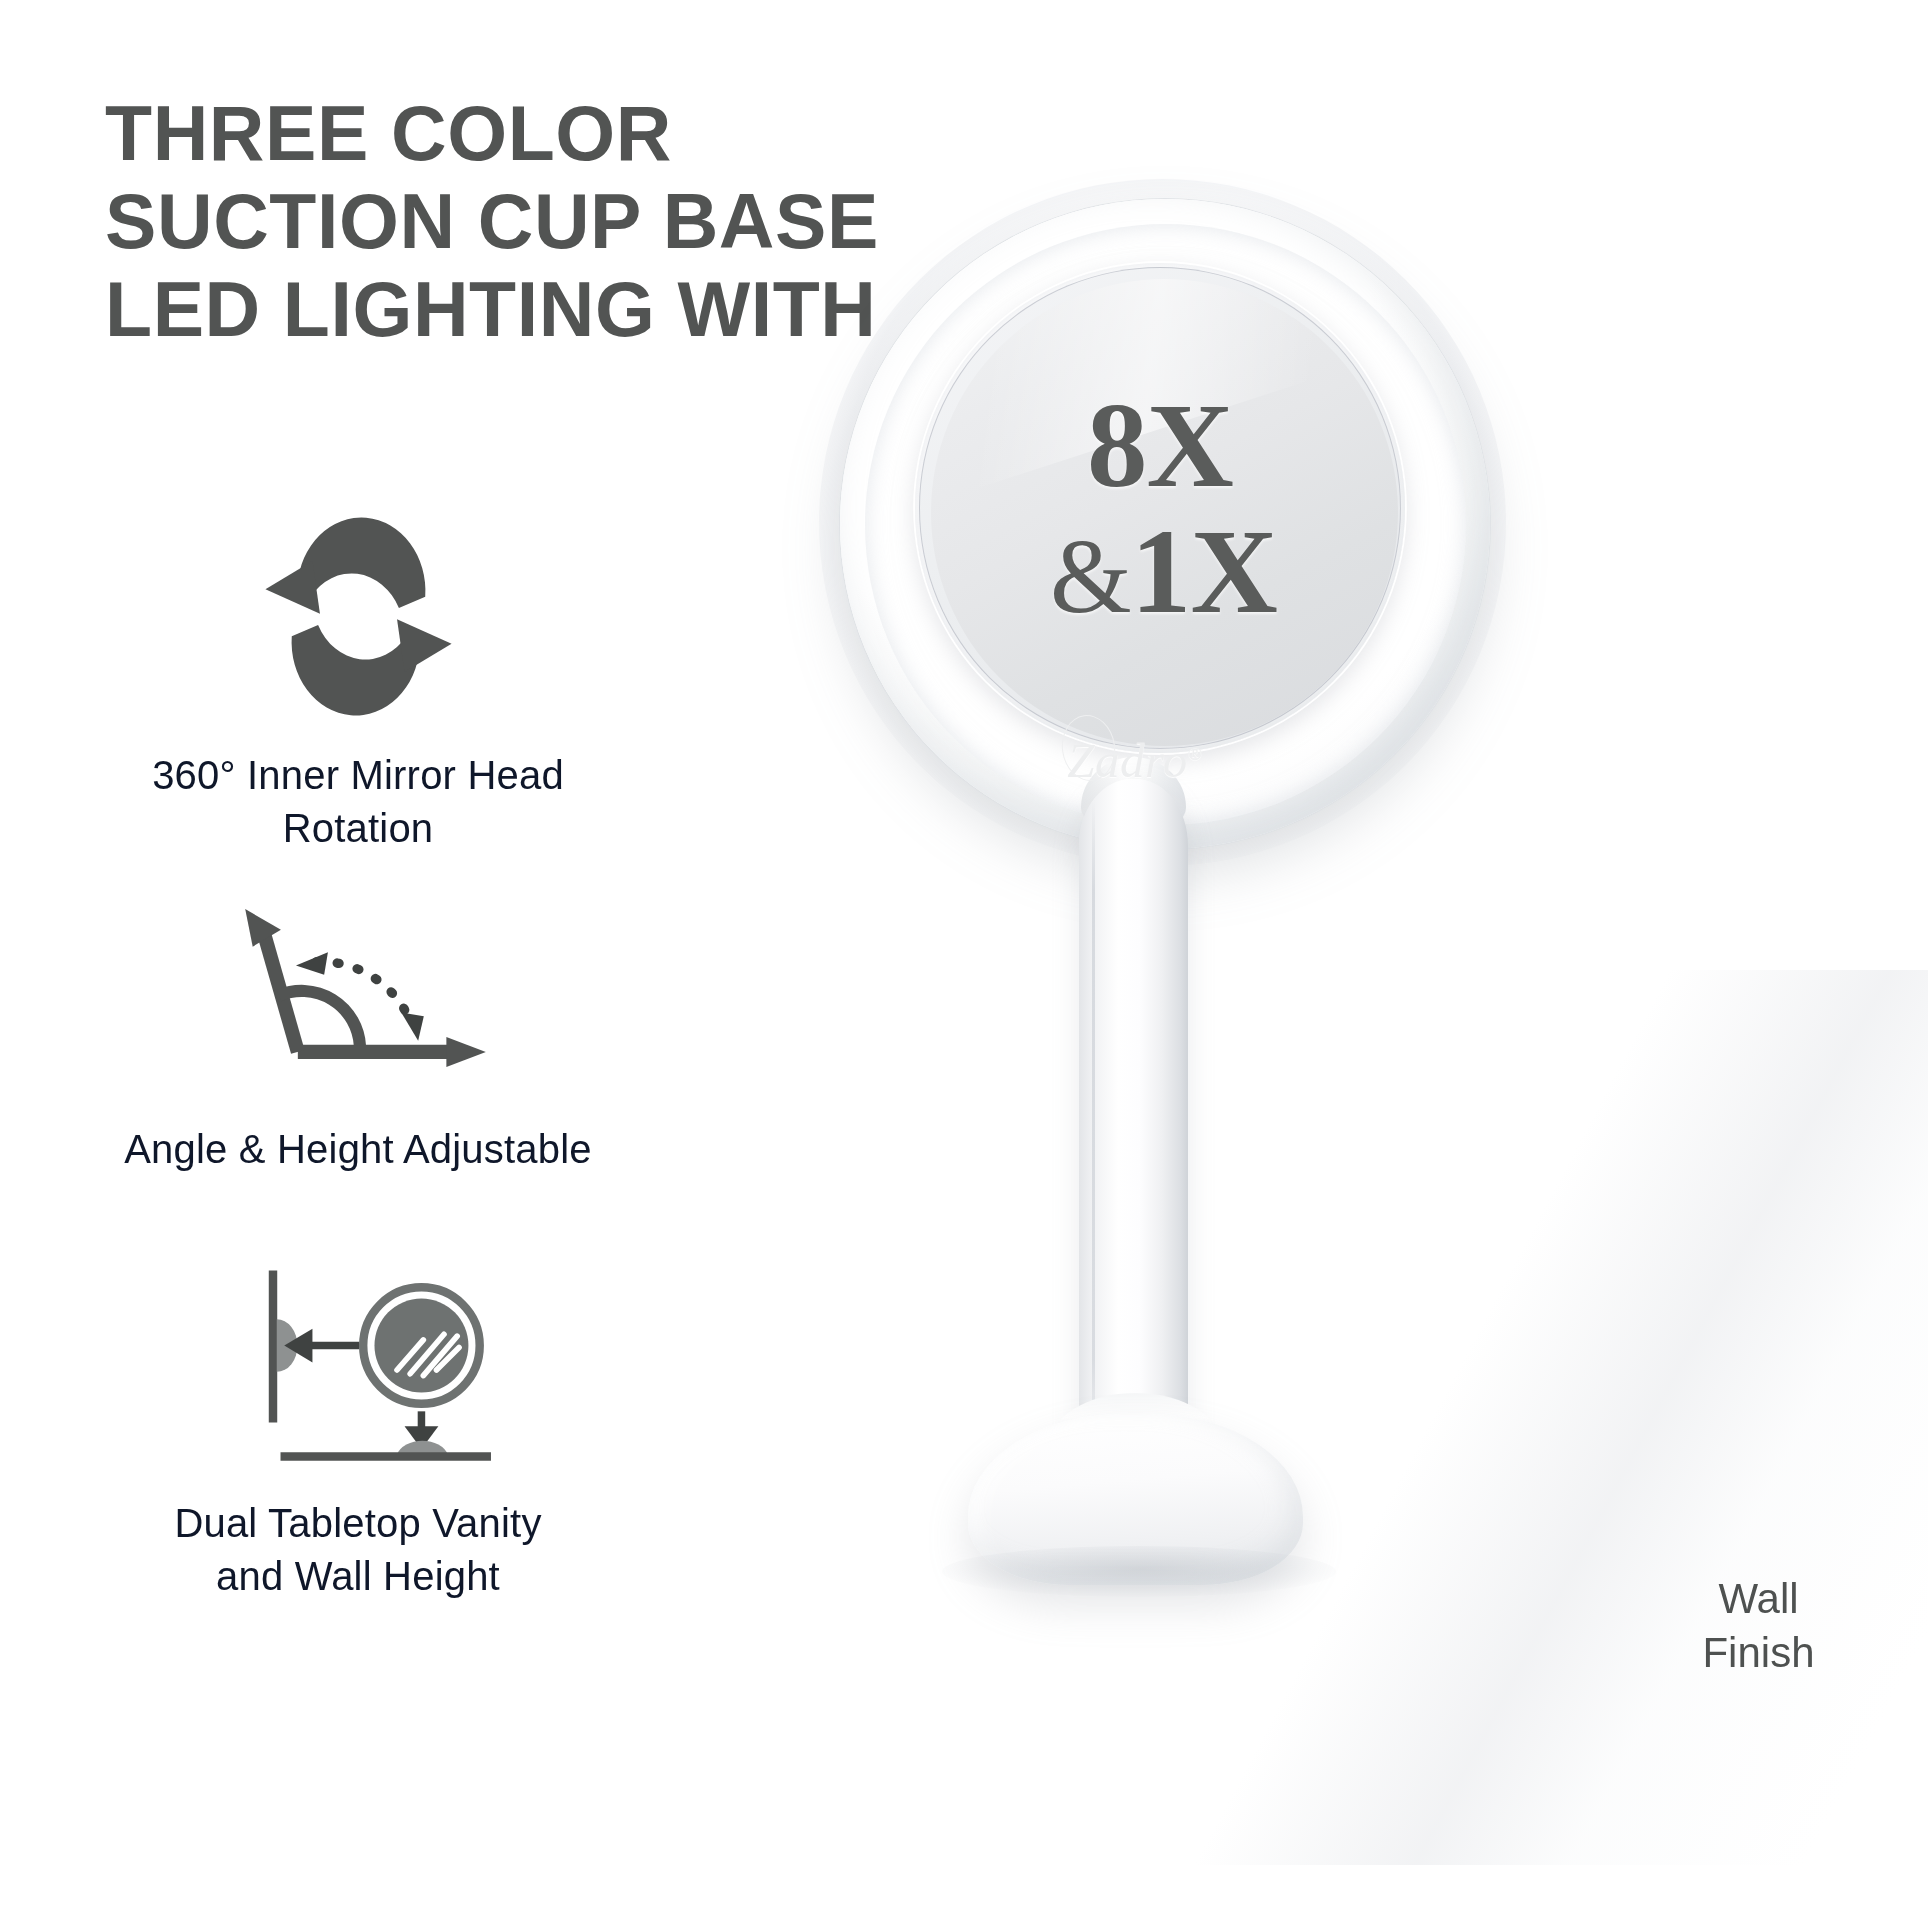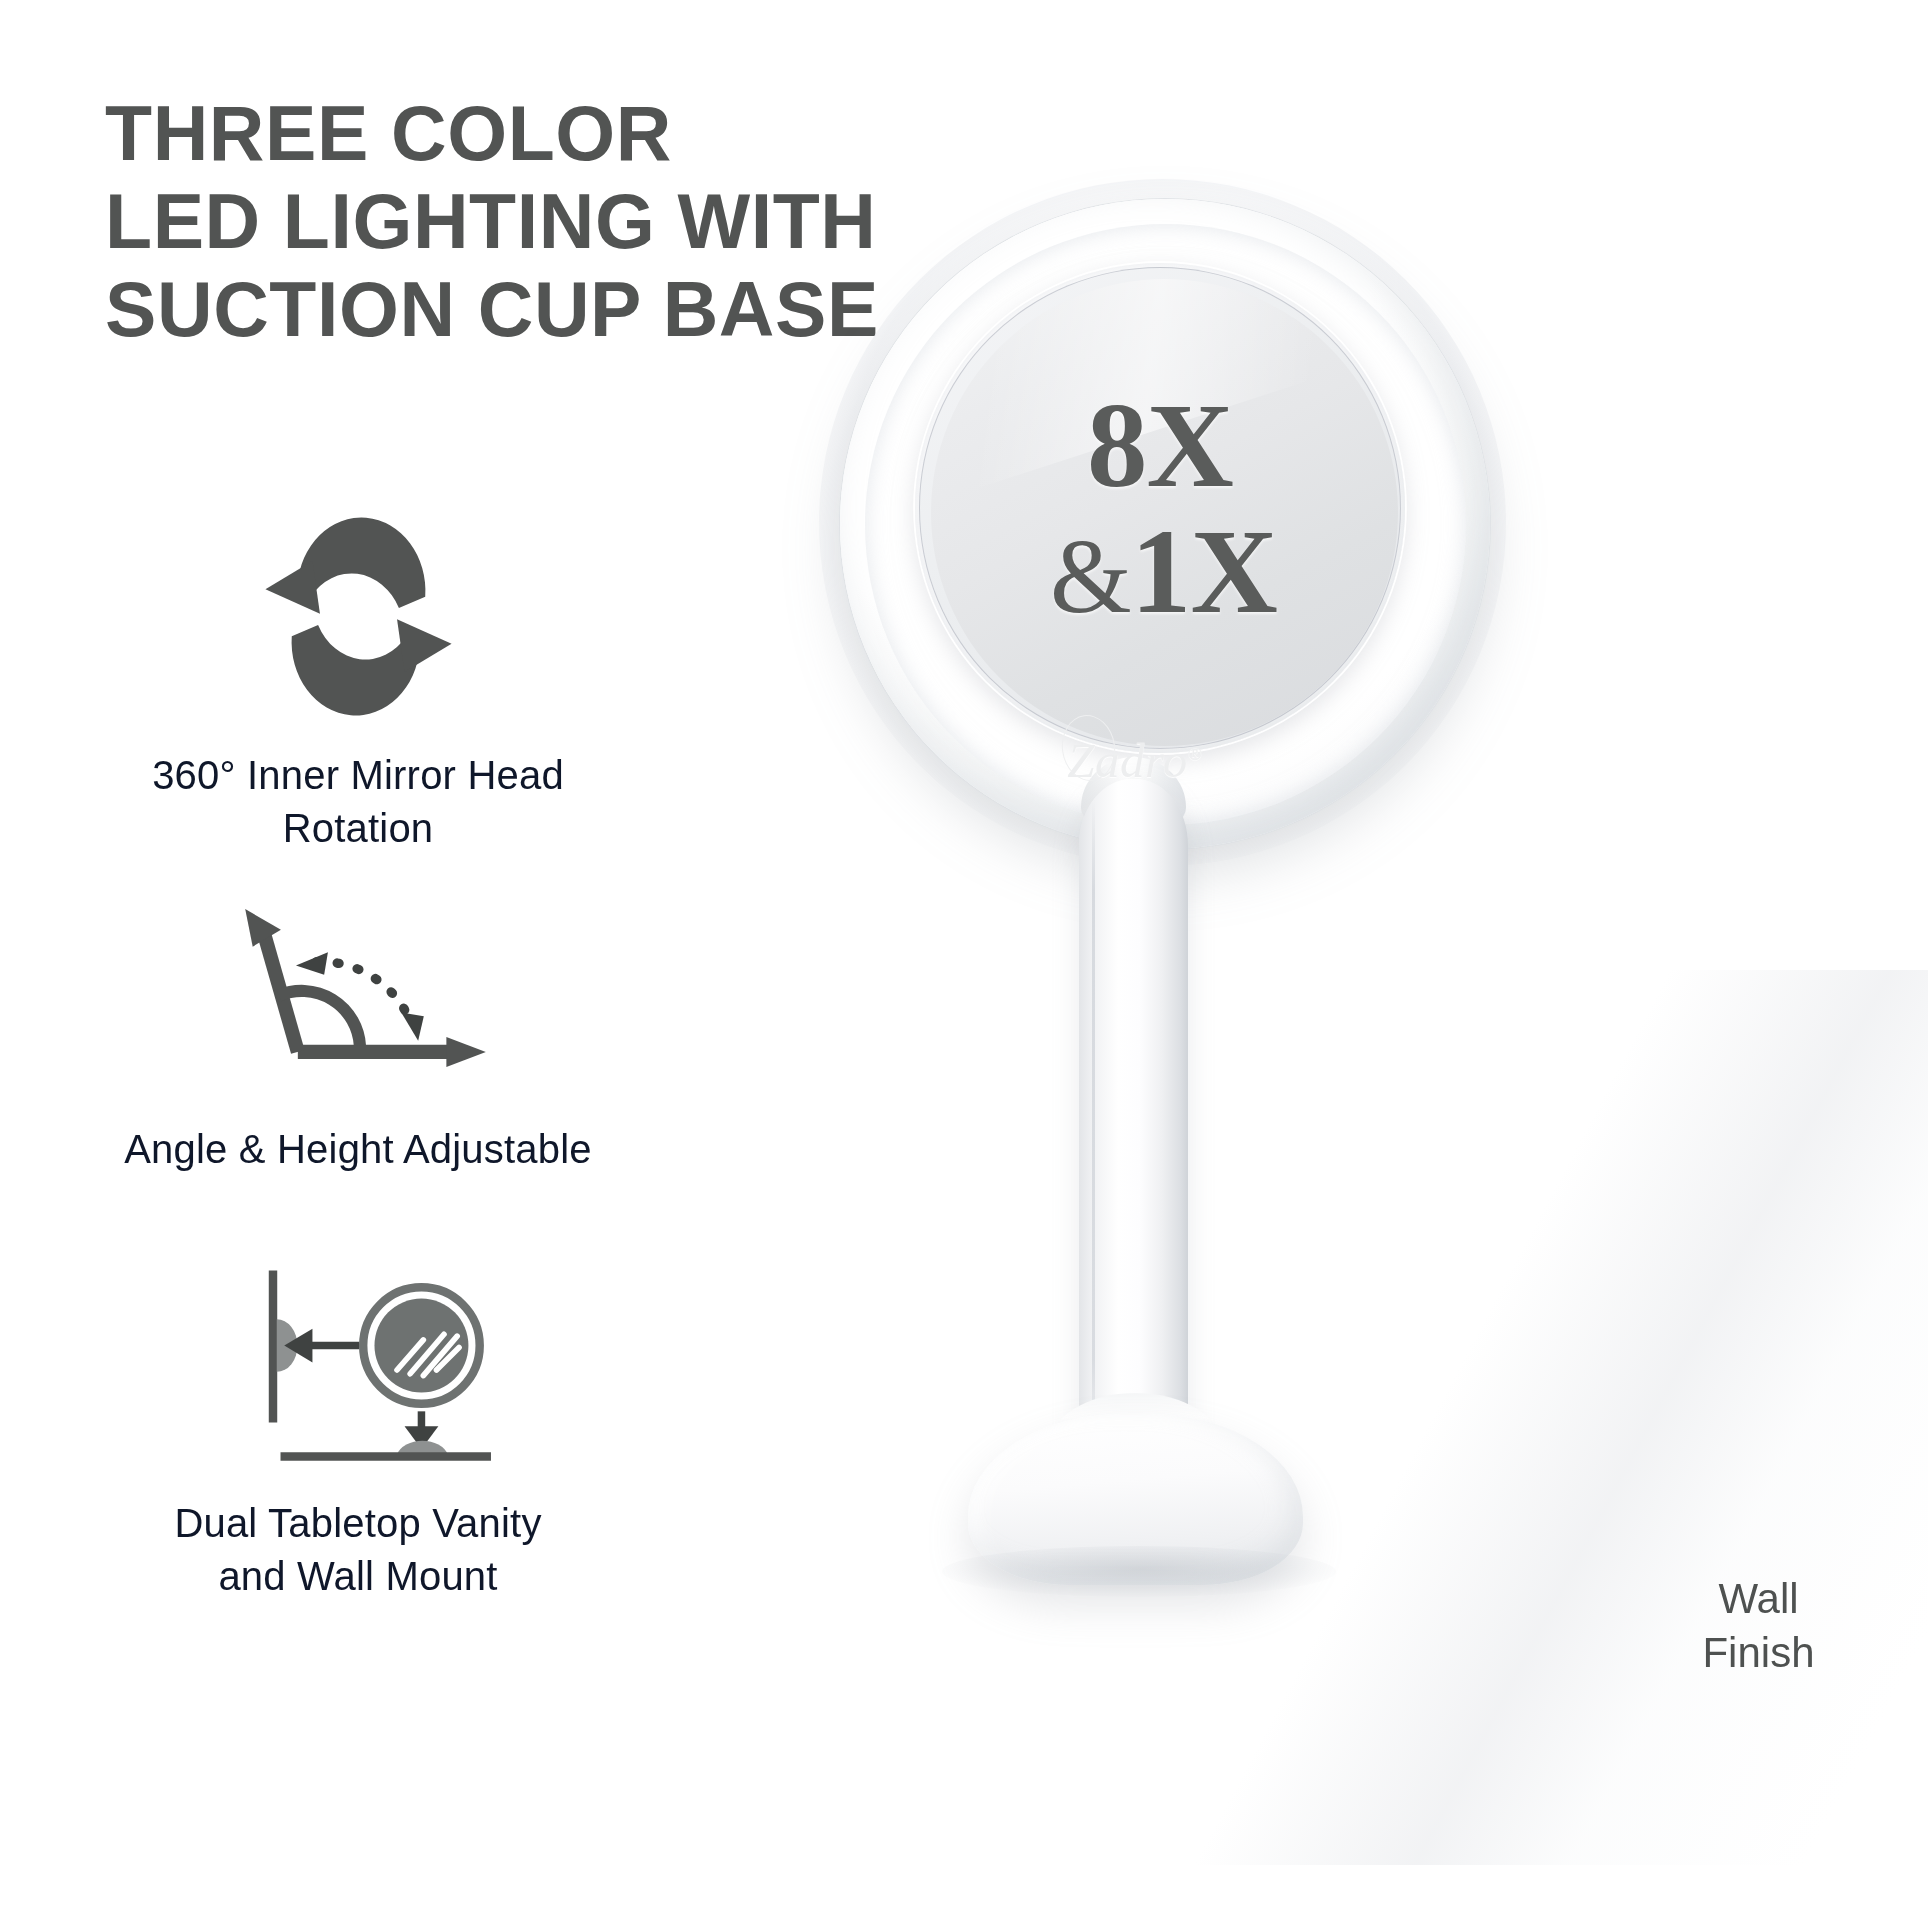--- a/index.html
+++ b/index.html
@@ -279,22 +279,22 @@
   
   .icon-svg { display:block; width:100%; height:100%; overflow:visible; }
 </style>
 </head>
 <body>
 
 <div id="page">
 
   <div id="headline">
     <span class="hl-line">THREE COLOR</span>
+    <span class="hl-line">SUCTION CUP BASE</span>
     <span class="hl-line">LED LIGHTING WITH</span>
-    <span class="hl-line">SUCTION CUP BASE</span>
   </div>
 
   <div id="features">
 
     <div class="feature" id="feature-rotation">
       <div class="feature-icon">
         <svg class="icon-svg" viewBox="0 0 250 190" aria-hidden="true">
 
           <path d="M 60 62
                    A 68 78 0 0 1 196 74
@@ -362,21 +362,21 @@
           <line x1="212" y1="160" x2="212" y2="188" stroke="#3f4241" stroke-width="8"></line>
           <path d="M 212 200 L 194 176 L 230 176 Z" fill="#3f4241"></path>
 
           <path d="M 186 206 A 28 20 0 0 1 240 206 Z" fill="#8e9191"></path>
 
           <line x1="62" y1="208" x2="286" y2="208" stroke="#525453" stroke-width="9"></line>
         </svg>
       </div>
       <div class="feature-caption">
         <span>Dual Tabletop Vanity</span>
-        <span>and Wall Mount</span>
+        <span>and Wall Height</span>
       </div>
     </div>
 
   </div>
 
   <div id="product">
 
     <div id="glow"></div>
 
     <div id="led-ring"></div>

